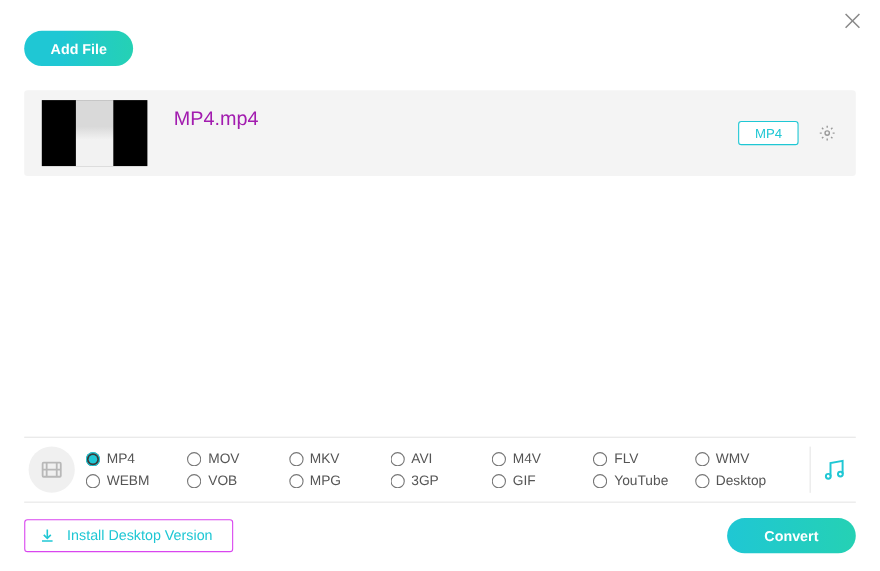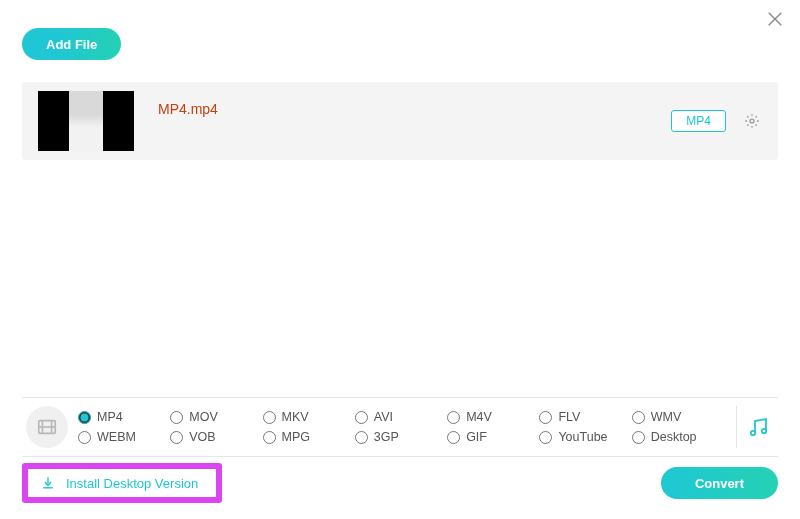--- a/index.html
+++ b/index.html
@@ -53,21 +53,21 @@
     justify-content: center;
     margin-right: 24px;
     flex-shrink: 0;
   }
   .thumb-inner {
     width: 34px;
     height: 60px;
     background: linear-gradient(#d9d9d9 40%, #f2f2f2 60%);
   }
   .file-meta { flex: 1; }
-  .file-name { font-size: 14px; color: #c2410c; margin-bottom: 25px; }
+  .file-name { font-size: 18px; color: #a21caf; margin-bottom: 25px; }
   .file-res-row { display: flex; align-items: center; gap: 12px; color: #888; font-size: 13px; }
   .info-icon {
     width: 16px; height: 16px; display: inline-flex; align-items: center; justify-content: center;
   }
   .info-icon svg { width: 15px; height: 15px; stroke: #666; fill: none; stroke-width: 1.3; }
   .fmt-tag {
     border: 1.5px solid #1fc7d4;
     color: #1fc7d4;
     border-radius: 3px;
     font-size: 12px;
@@ -122,27 +122,27 @@
     cursor: pointer;
   }
   .music-icon-wrap svg { width: 24px; height: 24px; stroke: #1fc7d4; fill: none; stroke-width: 1.8; }
 
   .bottom-bar {
     position: absolute;
     left: 22px; right: 22px; bottom: 16px;
     display: flex; align-items: center; justify-content: space-between;
   }
   .install-btn {
-    border: 6px solid #d946ef;
+    border: 1px solid #d946ef;
     color: #1fc7d4;
     background: #fff;
     border-radius: 3px;
     font-size: 13px;
     padding: 6px 18px 6px 12px;
-    display: inline-flex; align-items: flex-end; gap: 10px;
+    display: inline-flex; align-items: flex-start; gap: 10px;
     cursor: pointer;
   }
   .install-btn svg { width: 16px; height: 16px; stroke: #1fc7d4; fill: none; stroke-width: 1.8; }
   .convert-btn {
     background: linear-gradient(90deg, #1fc7d4 0%, #25d1b4 100%);
     color: #fff;
     border: none;
     border-radius: 18px;
     height: 32px;
     padding: 0 34px;

